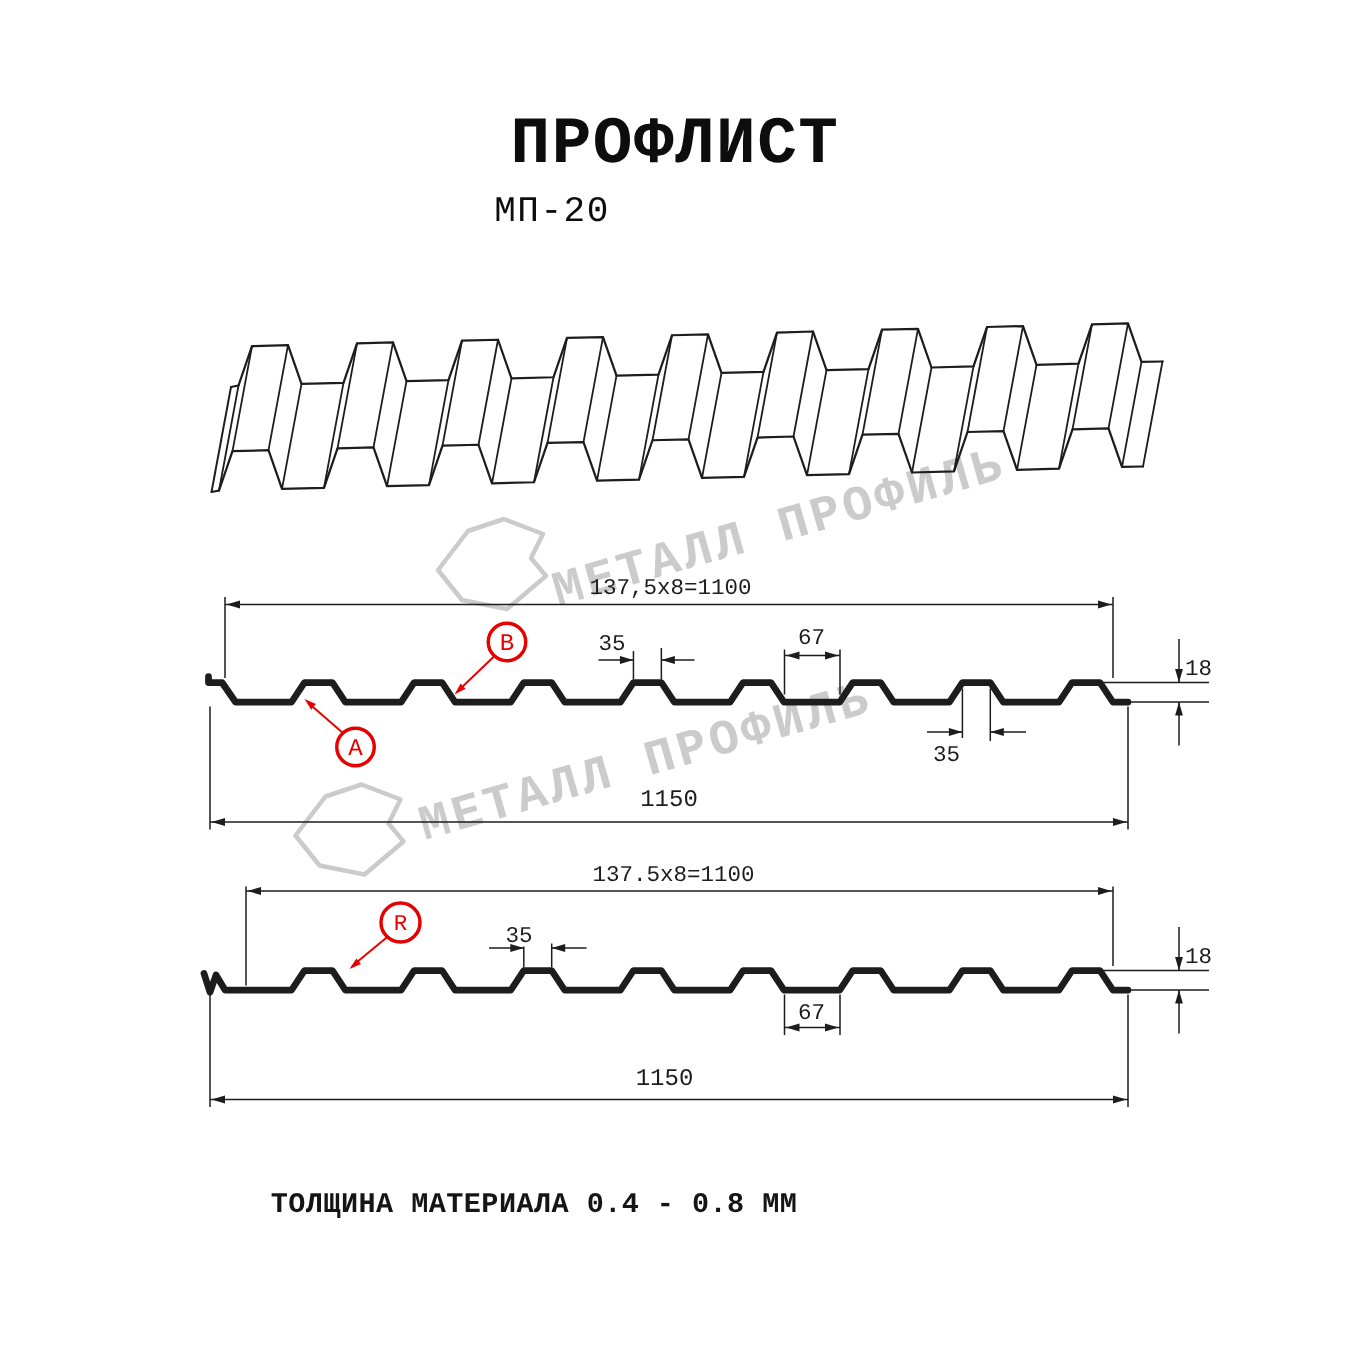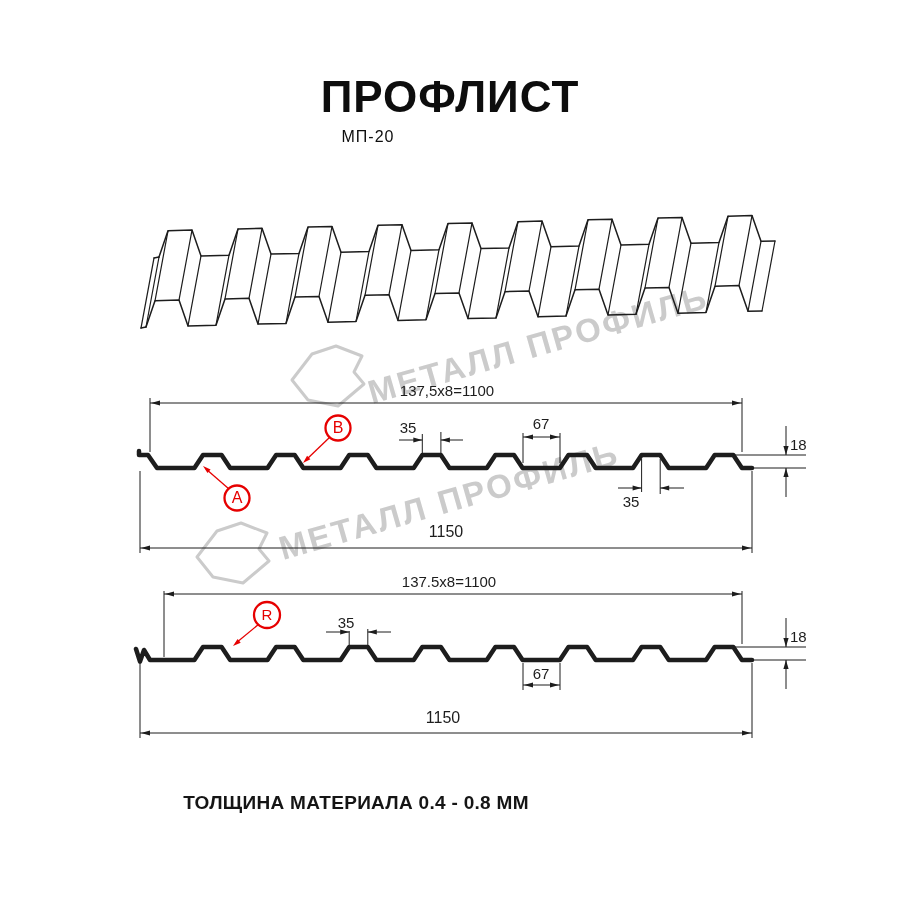--- a/index.html
+++ b/index.html
@@ -1,21 +1,21 @@
 <!DOCTYPE html>
 <html style="--line: #1d1d1d; --accent: #e60000; --watermark: #cbcbcb; --title: #0d0d0d;"><head>
 <meta charset="utf-8">
 <style>
   html,body{margin:0;padding:0;background:#ffffff;}
   .canvas{position:relative;width:900px;height:900px;background:#fff;overflow:hidden;
-          font-family:Liberation Sans, sans-serif;}
+          font-family:Liberation Mono, monospace;}
   .title{position:absolute;top:72px;left:0;width:900px;text-align:center;
          font-size:44px;font-weight:bold;letter-spacing:1px;color:var(--title,#0d0d0d);}
   .subtitle{position:absolute;top:128px;left:0;width:736px;text-align:center;
-            font-size:16px;font-weight:400;letter-spacing:1px;color:var(--title,#0d0d0d);}
+            font-size:24px;font-weight:400;letter-spacing:1px;color:var(--title,#0d0d0d);}
   .footer-note{position:absolute;top:792px;left:0;width:712px;text-align:center;
                font-size:19px;font-weight:bold;letter-spacing:0.3px;color:#151515;}
   svg{position:absolute;left:0;top:0;}
   .dim{font-size:15px;fill:var(--line,#1d1d1d);text-anchor:middle;}
   .dim-lg{font-size:16px;fill:var(--line,#1d1d1d);text-anchor:middle;}
   .dim-start{text-anchor:start;}
   .marker{font-size:16px;fill:var(--accent,#e60000);text-anchor:middle;}
   .marker-sm{font-size:15px;fill:var(--accent,#e60000);text-anchor:middle;}
   .marker-circle{fill:none;stroke:var(--accent,#e60000);stroke-width:2.3px;}
   .leader{stroke:var(--accent,#e60000);stroke-width:1.3px;fill:none;}

